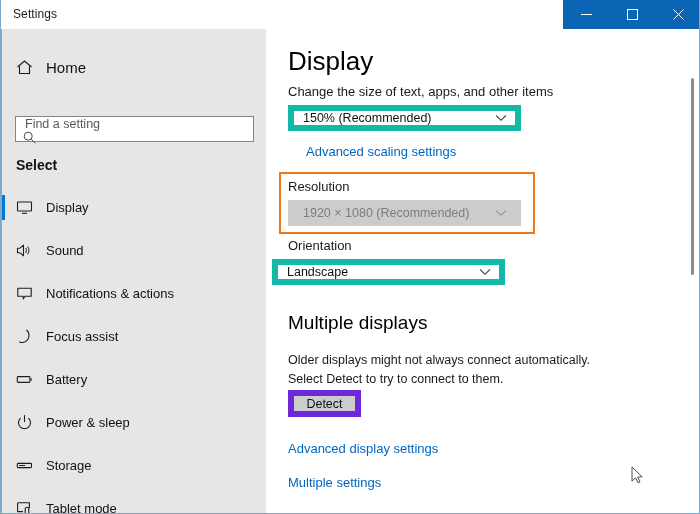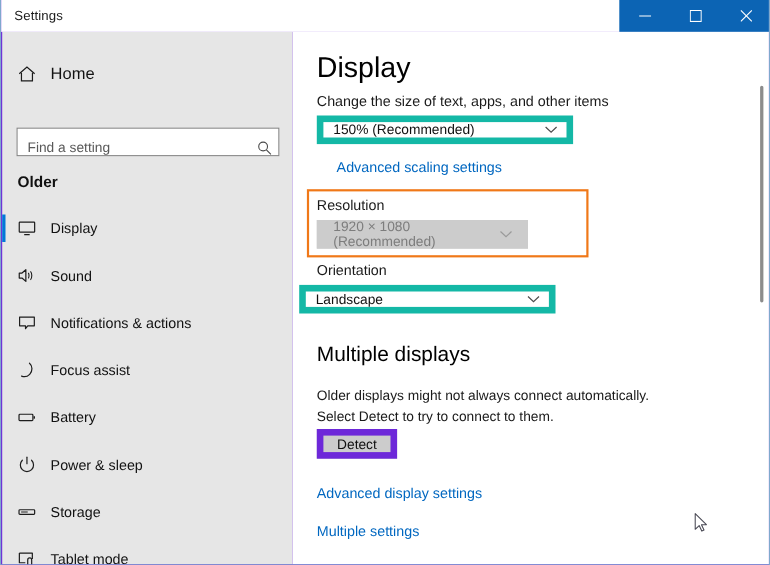--- a/index.html
+++ b/index.html
@@ -10,21 +10,21 @@
   body {
     font-family: "Liberation Sans", sans-serif;
     -webkit-font-smoothing: antialiased;
   }
 
   #window {
     position: relative;
     width: 700px;
     height: 514px;
     overflow: hidden;
-    background: #6d28d9;
+    background: #a3a3a3;
     box-sizing: border-box;
     border-left: 1px solid #7fa8cd;
     border-right: 1px solid #7fa8cd;
     border-bottom: 1px solid #7fa8cd;
   }
 
   
   #titlebar {
     position: absolute;
     left: 0; top: 0;
@@ -91,21 +91,22 @@
   #search-box {
     position: absolute;
     left: 13px;
     top: 87px;
     width: 239px;
     height: 26px;
     background: #ffffff;
     border: 1px solid #868686;
     box-sizing: border-box;
     display: flex;
-    align-items: flex-end;
+    align-items: flex-start;
+    flex-direction: column;
   }
   #search-input-text {
     flex: 1;
     padding-left: 9px;
     font-size: 12.5px;
     color: #595959;
   }
   #search-icon-wrap {
     width: 26px;
     display: flex;
@@ -245,21 +246,21 @@
     position: absolute;
     left: 22px;
     top: 150px;
     font-size: 13px;
     color: #1a1a1a;
   }
 
   #resolution-combo {
     left: 22px;
     top: 171px;
-    width: 192px;
+    width: 233px;
     height: 26px;
     gap: 16px;
   }
 
   #orientation-label {
     position: absolute;
     left: 22px;
     top: 209px;
     font-size: 13px;
     color: #1a1a1a;
@@ -383,21 +384,21 @@
     <div id="search-box">
       <span id="search-input-text">Find a setting</span>
       <span id="search-icon-wrap">
         <svg width="13" height="13" viewBox="0 0 13 13">
           <circle cx="5.2" cy="5.2" r="4" fill="none" stroke="currentColor" stroke-width="1"></circle>
           <line x1="8.2" y1="8.2" x2="12.3" y2="12.3" stroke="currentColor" stroke-width="1"></line>
         </svg>
       </span>
     </div>
 
-    <div id="section-system">Older</div>
+    <div id="section-system">Select</div>
 
     <div id="nav-list">
 
       <div class="nav-item selected">
         <span class="sel-bar"></span>
         <span class="nav-icon">
           <svg width="17" height="17" viewBox="0 0 17 17">
             <rect x="1.5" y="3" width="14" height="9" rx="0.6" fill="none" stroke="currentColor" stroke-width="1.1"></rect>
             <line x1="6" y1="14.3" x2="11" y2="14.3" stroke="currentColor" stroke-width="1.1"></line>
           </svg>

